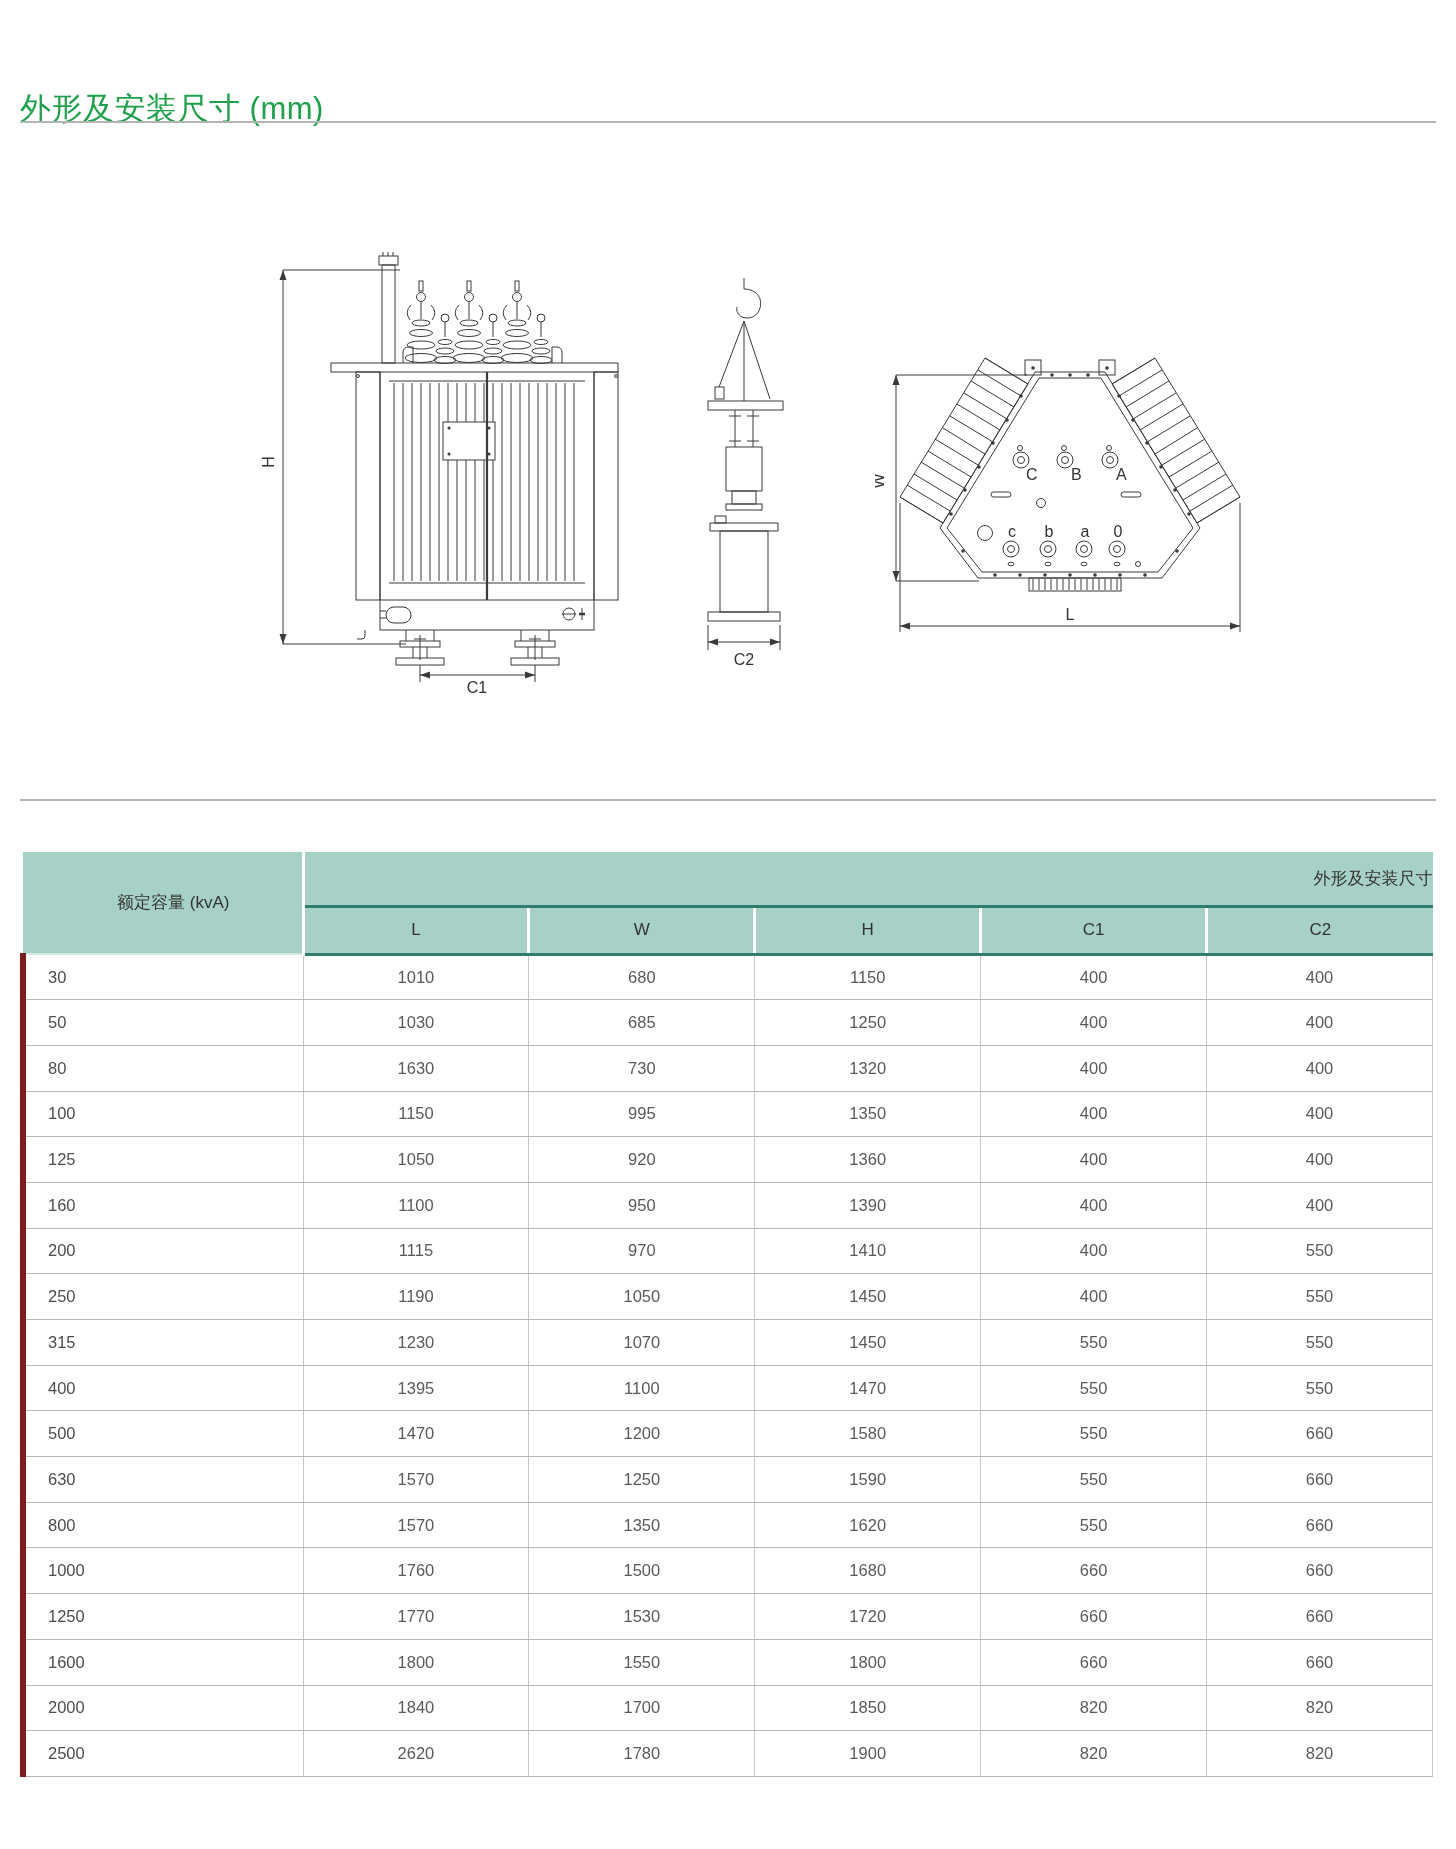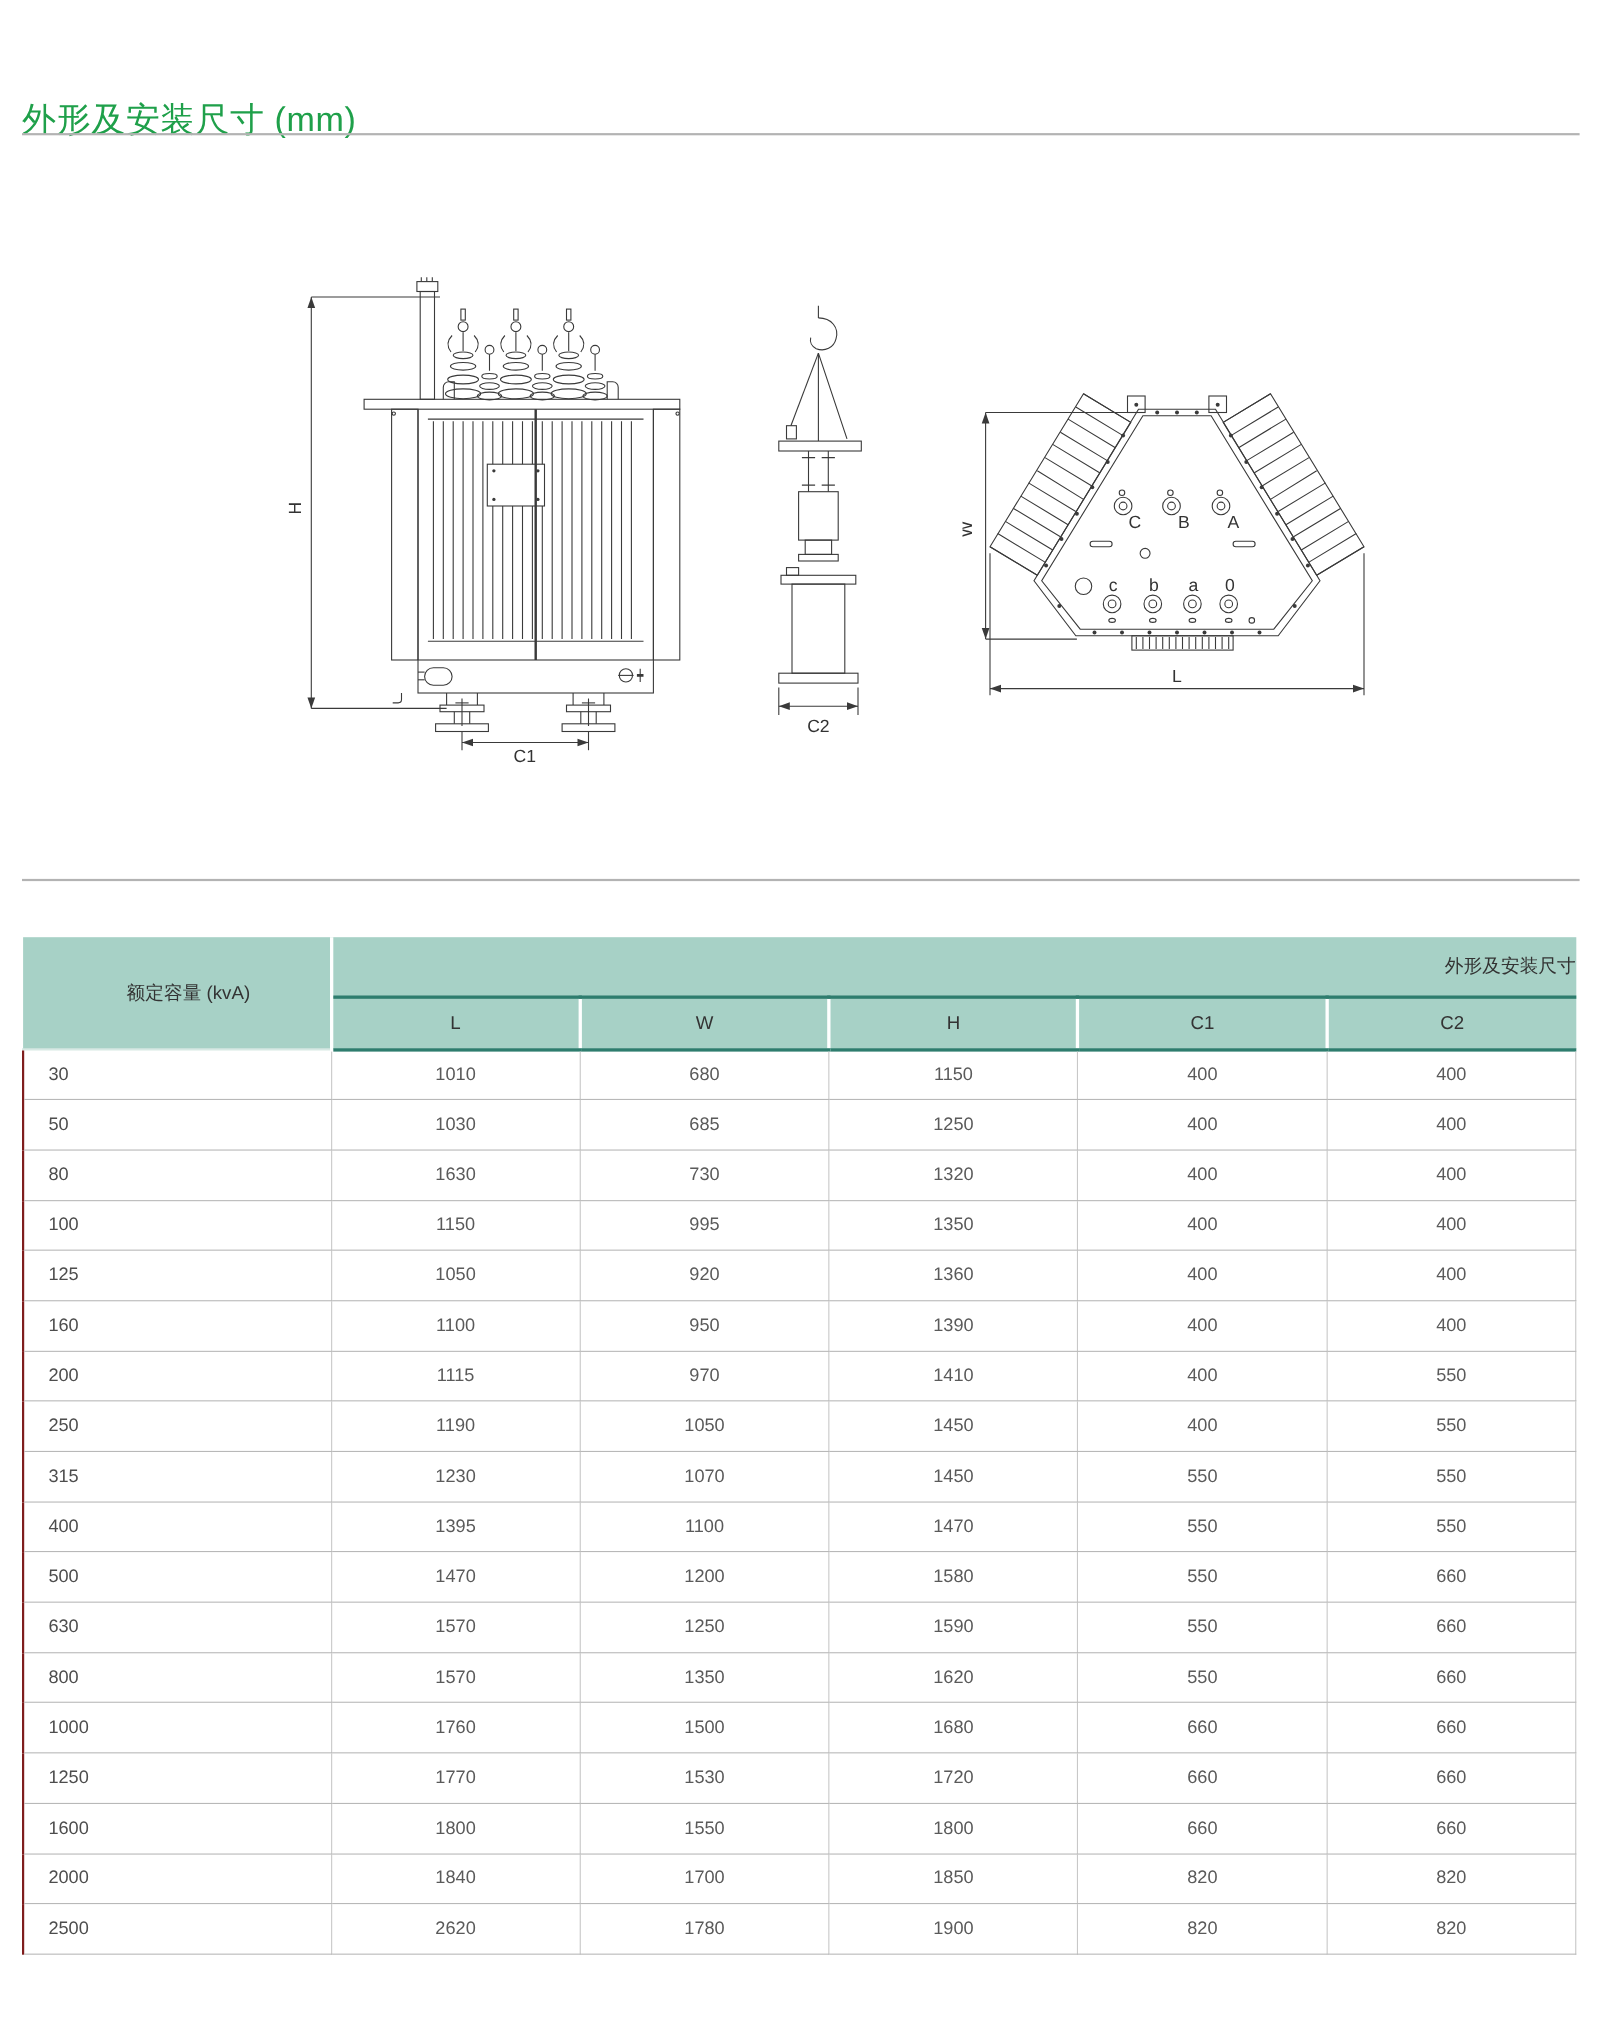--- a/index.html
+++ b/index.html
@@ -43,21 +43,21 @@
     height:48px;text-align:center;border-left:3px solid #fff;
     border-bottom:3px solid var(--header-line-teal);
   }
   table.spec td{
     height:45.7px;font-size:16.5px;color:#5a5a5a;text-align:center;
     border-bottom:1.5px solid var(--row-line-gray);
     border-left:1px solid #c8c8c8;border-right:1px solid #c8c8c8;
     background:#fff;
   }
   table.spec td.cap{
-    text-align:left;padding-left:22px;color:#4d4d4d;border-left:2px solid #7f1d1d;
+    text-align:left;padding-left:22px;color:#4d4d4d;border-left:6px solid #7f1d1d;
   }
 </style>
 </head>
 <body>
 
 <div class="page">
 
   <div class="page-title">外形及安装尺寸 (mm)</div>
   <div class="rule rule-top"></div>
 

